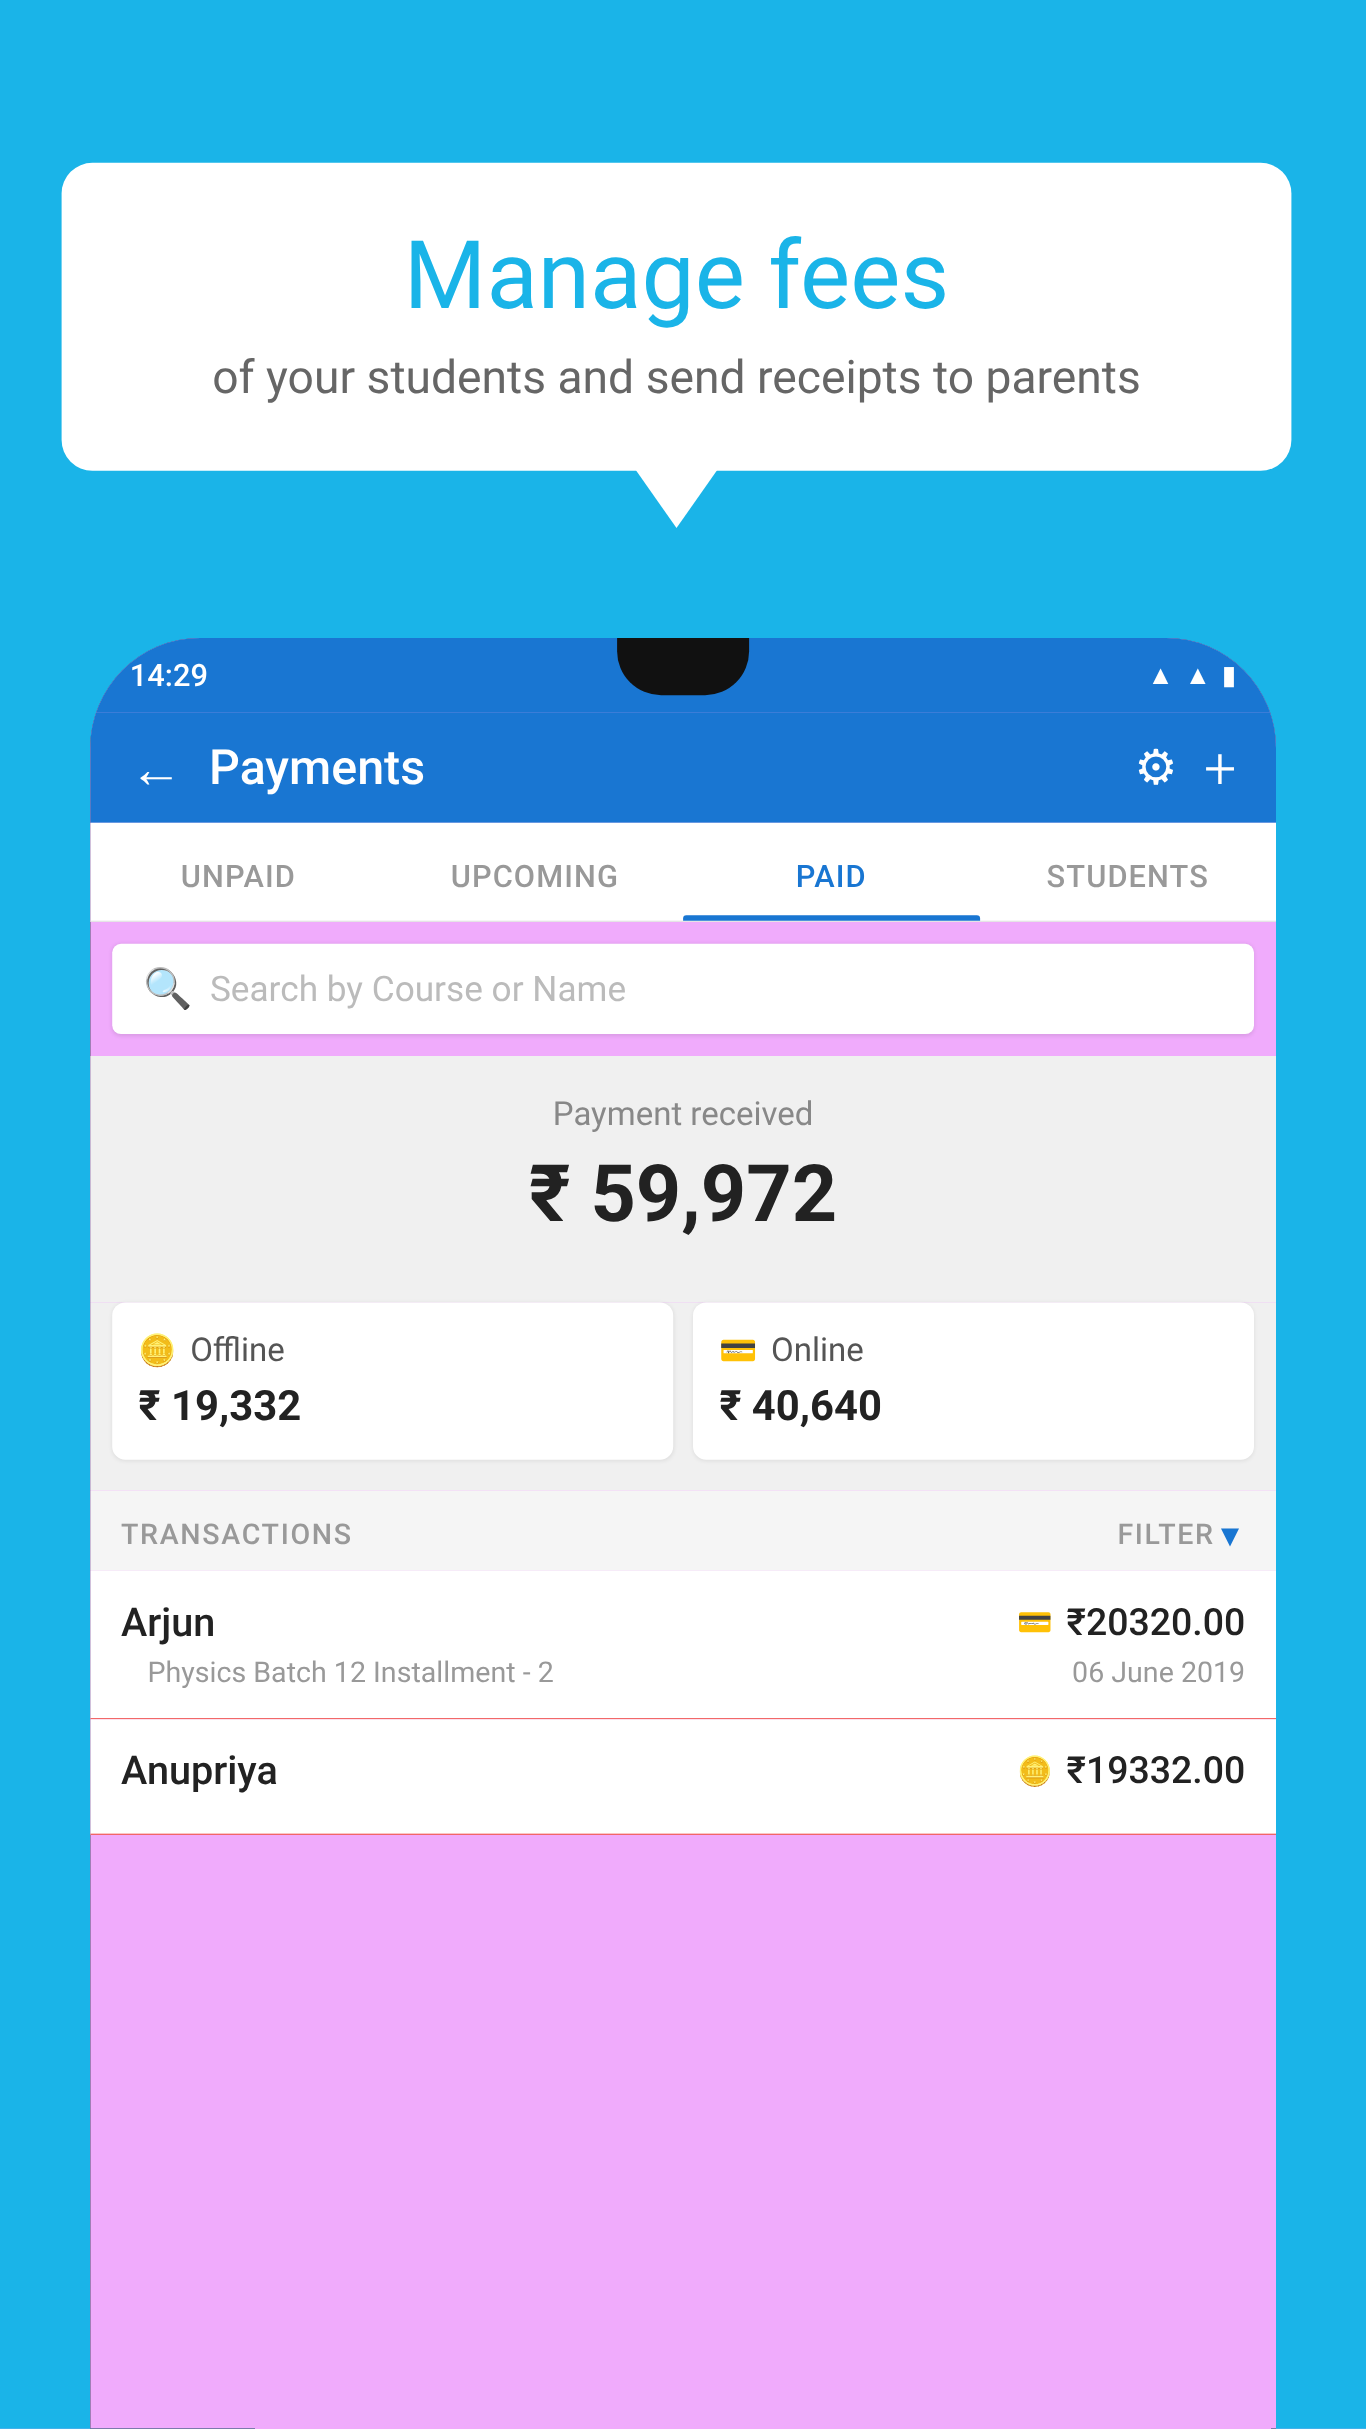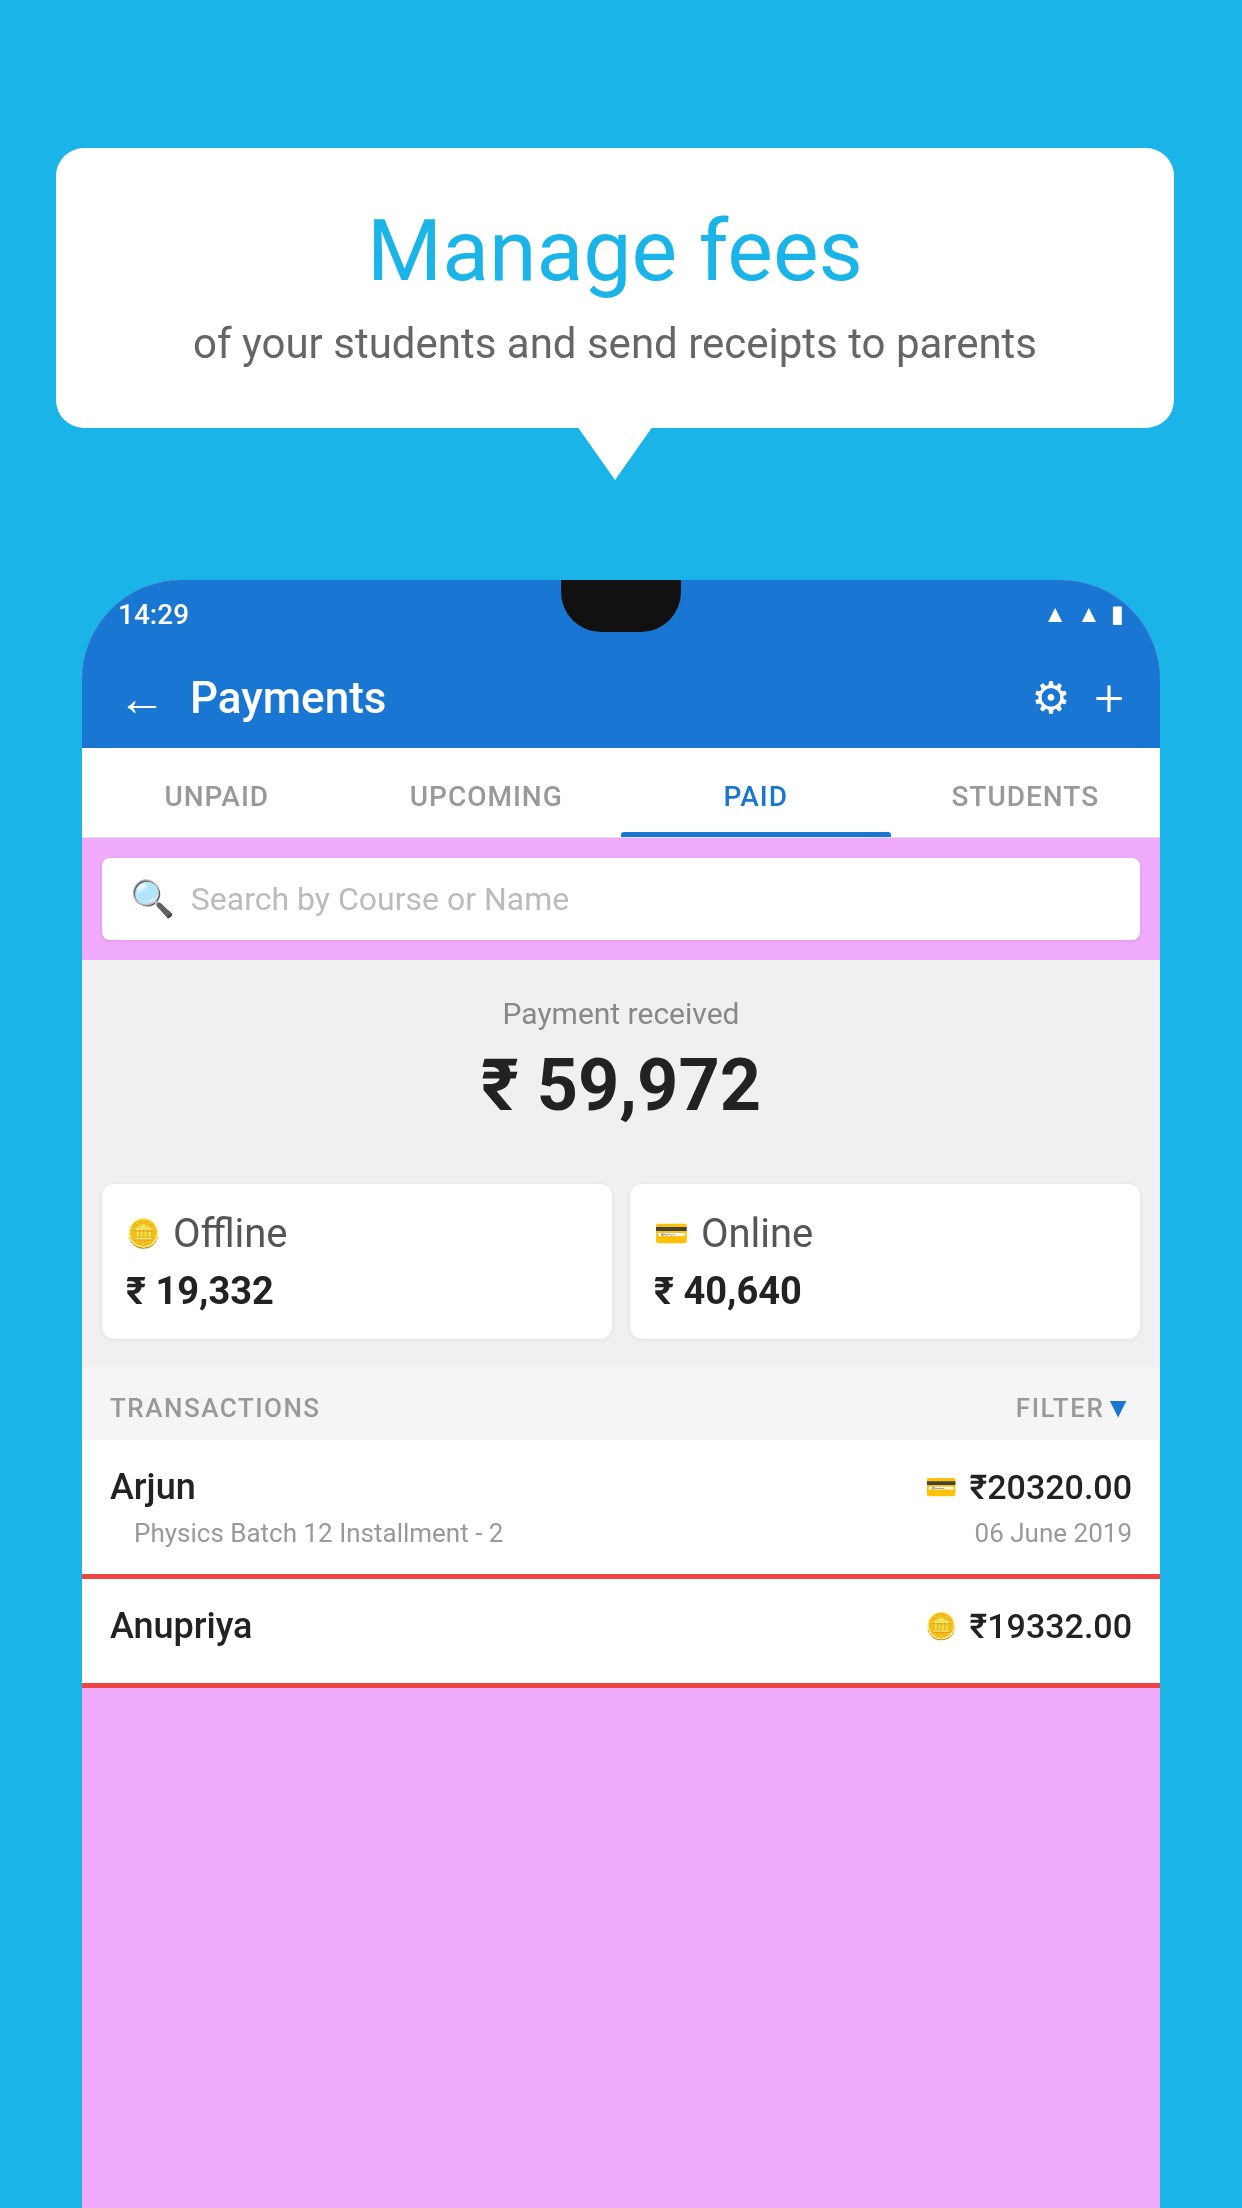--- a/index.html
+++ b/index.html
@@ -236,21 +236,21 @@
       gap: 12px;
       margin-bottom: 12px;
     }
 
     .card-icon {
       font-size: 28px;
       color: #555;
     }
 
     .card-label {
-      font-size: 40px;
+      font-size: 30px;
       color: #555;
     }
 
     .card-amount {
       font-size: 38px;
       font-weight: 700;
       color: #222;
     }
 
     
@@ -283,21 +283,21 @@
 
     .filter-icon {
       color: #1976d2;
       font-size: 28px;
     }
 
     
     .transaction-row {
       background: white;
       padding: 26px 28px;
-      border-bottom: 5px solid #ef4444;
+      border-bottom: 1px solid #ef4444;
     }
 
     .transaction-top {
       display: flex;
       justify-content: space-between;
       align-items: center;
       margin-bottom: 10px;
     }
 
     .transaction-name {

